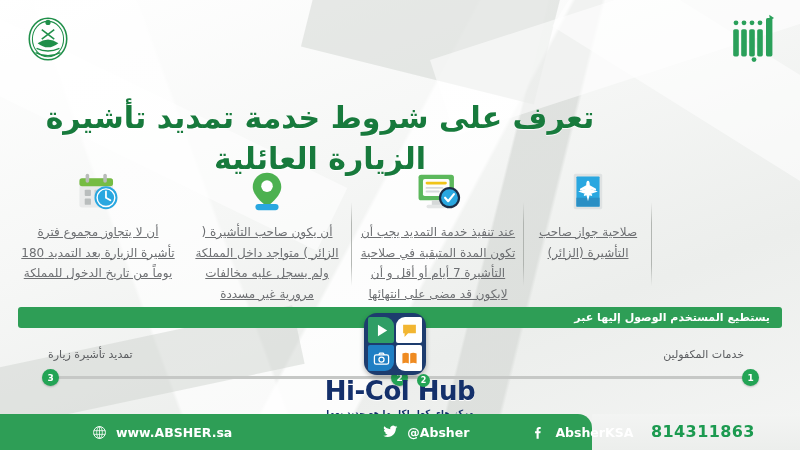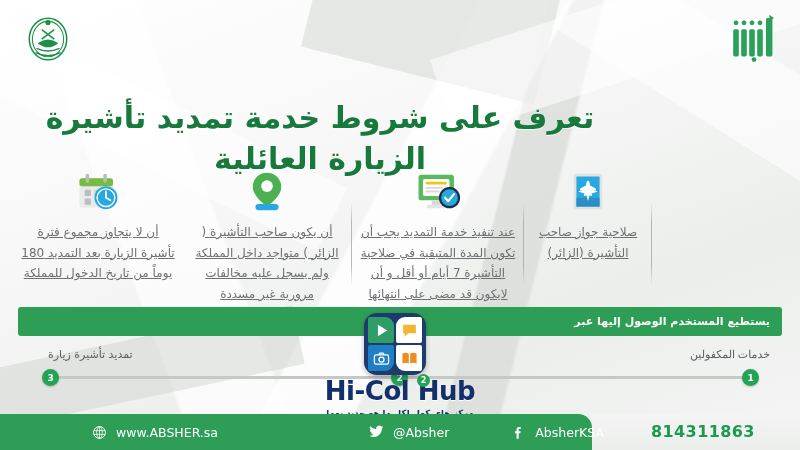--- a/index.html
+++ b/index.html
@@ -73,21 +73,21 @@
     font-size: 12px;
     line-height: 1.72;
     text-align: center;
     letter-spacing: .3px;
     text-decoration: underline;
   }
 
   
   .access-bar {
     position: absolute; top: 307px; left: 18px;
-    width: 764px; height: 29px;
+    width: 764px; height: 21px;
     background: #2e9e56;
     border-radius: 3px;
     display: flex; align-items: center; justify-content: flex-start;
     padding: 0 12px;
     direction: rtl;
   }
   .access-bar span {
     color: #ffffff; font-size: 11px; font-weight: bold; letter-spacing: .2px;
   }
 
@@ -106,21 +106,21 @@
     box-shadow: 0 1px 2px rgba(0,0,0,.22);
   }
   .step-dot.d3 { left: 42px; }
   .step-dot.d2 { left: 391px; }
   .step-dot.d1 { left: 742px; }
   .step-label {
     position: absolute; top: 12px;
     color: #5b5d60; font-size: 11px; direction: rtl; white-space: nowrap;
   }
   .step-label.l3 { left: 48px; text-align: left; }
-  .step-label.l1 { right: 30px; text-align: center; font-family: Liberation Serif, serif; }
+  .step-label.l1 { right: 56px; text-align: center; }
 
   
   .app-icon {
     position: absolute; top: 313px; left: 364px;
     width: 62px; height: 62px;
     background: #1d3c6e;
     border-radius: 13px;
     padding: 4px;
     display: grid;
     grid-template-columns: 1fr 1fr; grid-template-rows: 1fr 1fr;
@@ -154,21 +154,21 @@
 
   
   .footer-bar {
     position: absolute; bottom: 0; left: 0;
     width: 592px; height: 36px;
     background: #2e9e56;
     border-top-right-radius: 14px;
     direction: ltr;
     display: flex; align-items: center;
   }
-  .f-item { display: flex; align-items: center; color: #fff; font-size: 12.5px; }
+  .f-item { display: flex; align-items: center; color: #fff; font-size: 12.5px; font-weight: bold; }
   .f-item .glyph { display:inline-flex; align-items:center; justify-content:center; margin-right: 9px; }
   .f-web { margin-left: 92px; }
   .f-tw  { margin-left: 150px; }
   .f-fb  { margin-left: 62px; }
   .phone {
     position: absolute; bottom: 9px; left: 651px;
     color: #1c9a50; font-size: 16px; font-weight: bold; letter-spacing: .4px;
     direction: ltr;
   }
   .footer-strip {

